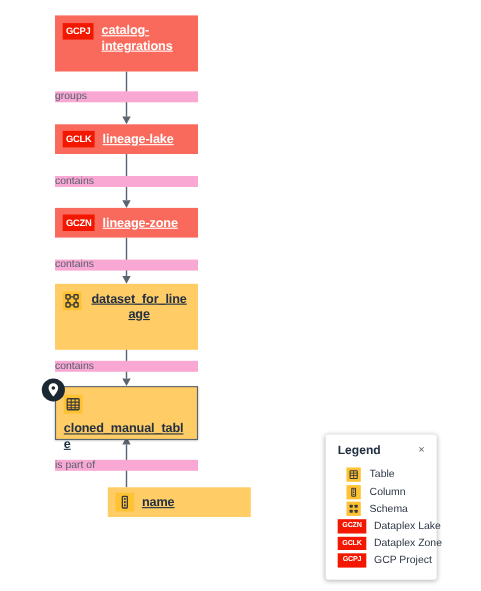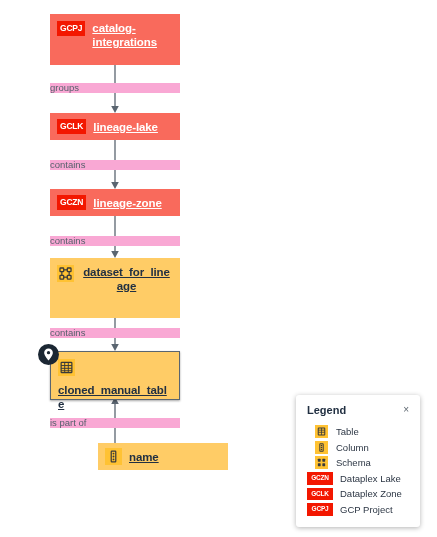--- a/index.html
+++ b/index.html
@@ -116,21 +116,21 @@
     z-index: 2;
     background: #f9a8d4;
     line-height: 1.1;
   }
 
   
   #legend {
     position: absolute;
     left: 296px;
     top: 395px;
-    width: 124px;
+    width: 101px;
     background: #ffffff;
     border-radius: 3px;
     box-shadow: 0 1px 5px rgba(0,0,0,.30);
     padding: 9px 9px 10px 11px;
     box-sizing: border-box;
     z-index: 10;
   }
   #legend .legend-head {
     display: flex;
     align-items: flex-start;

